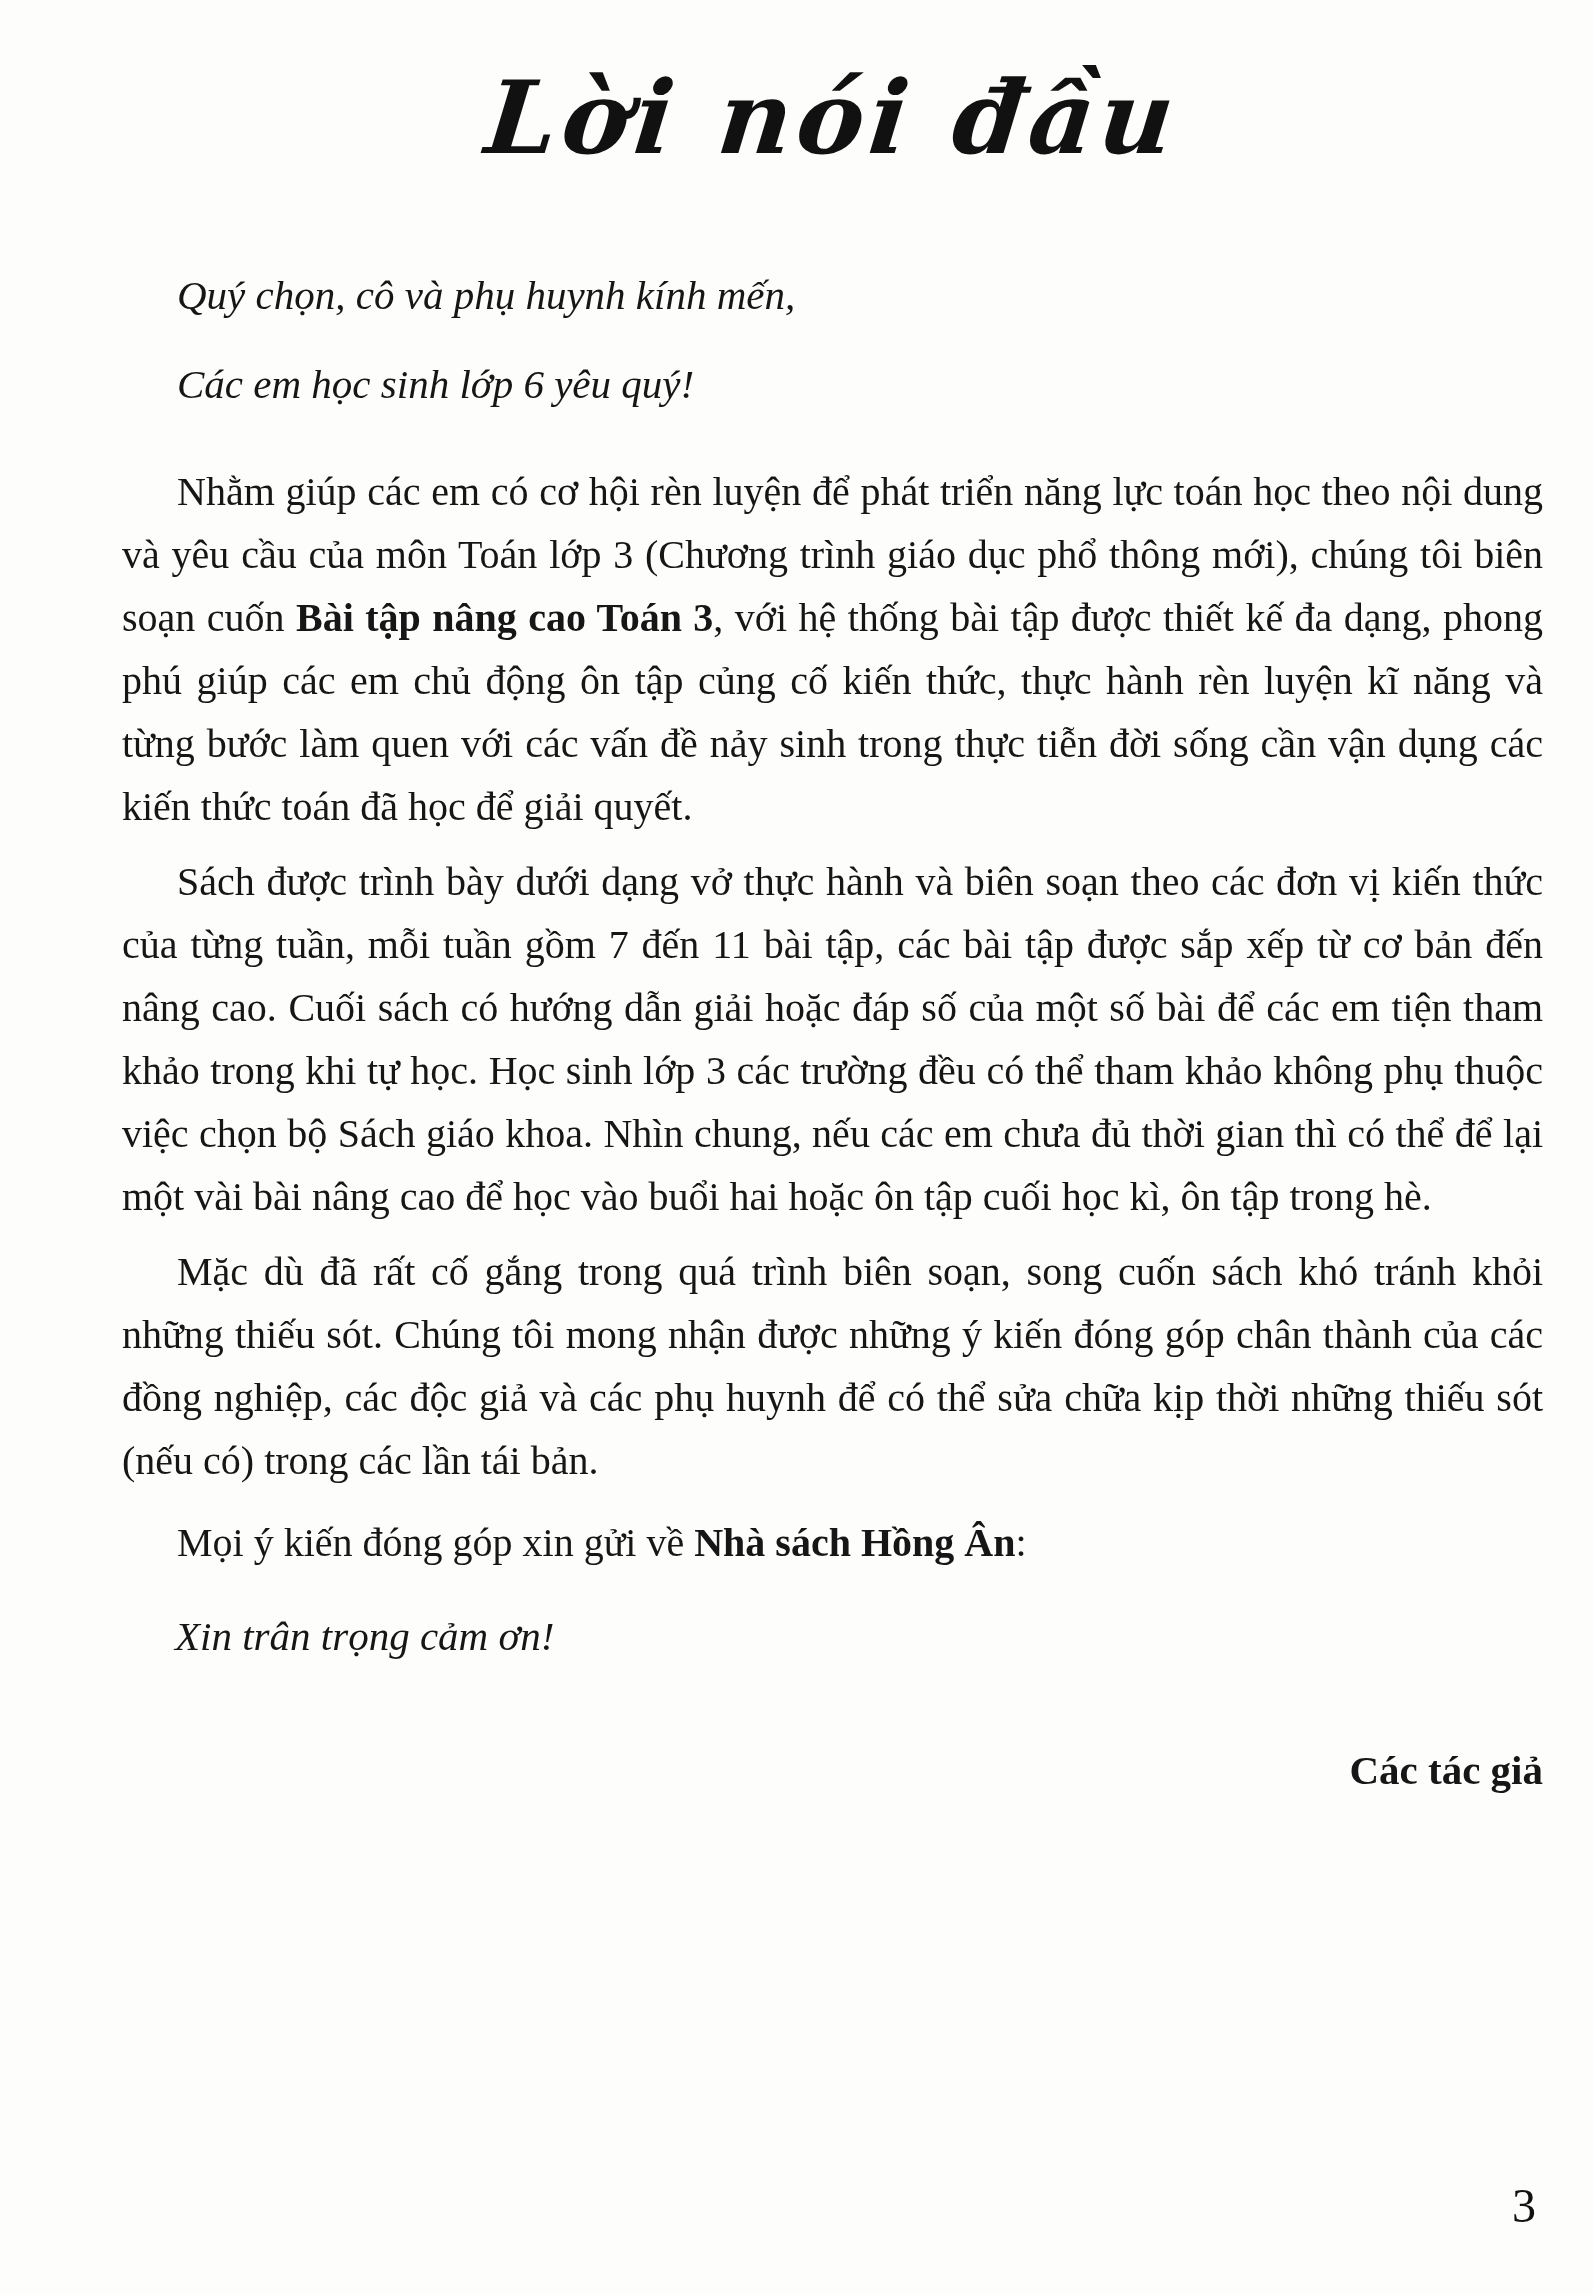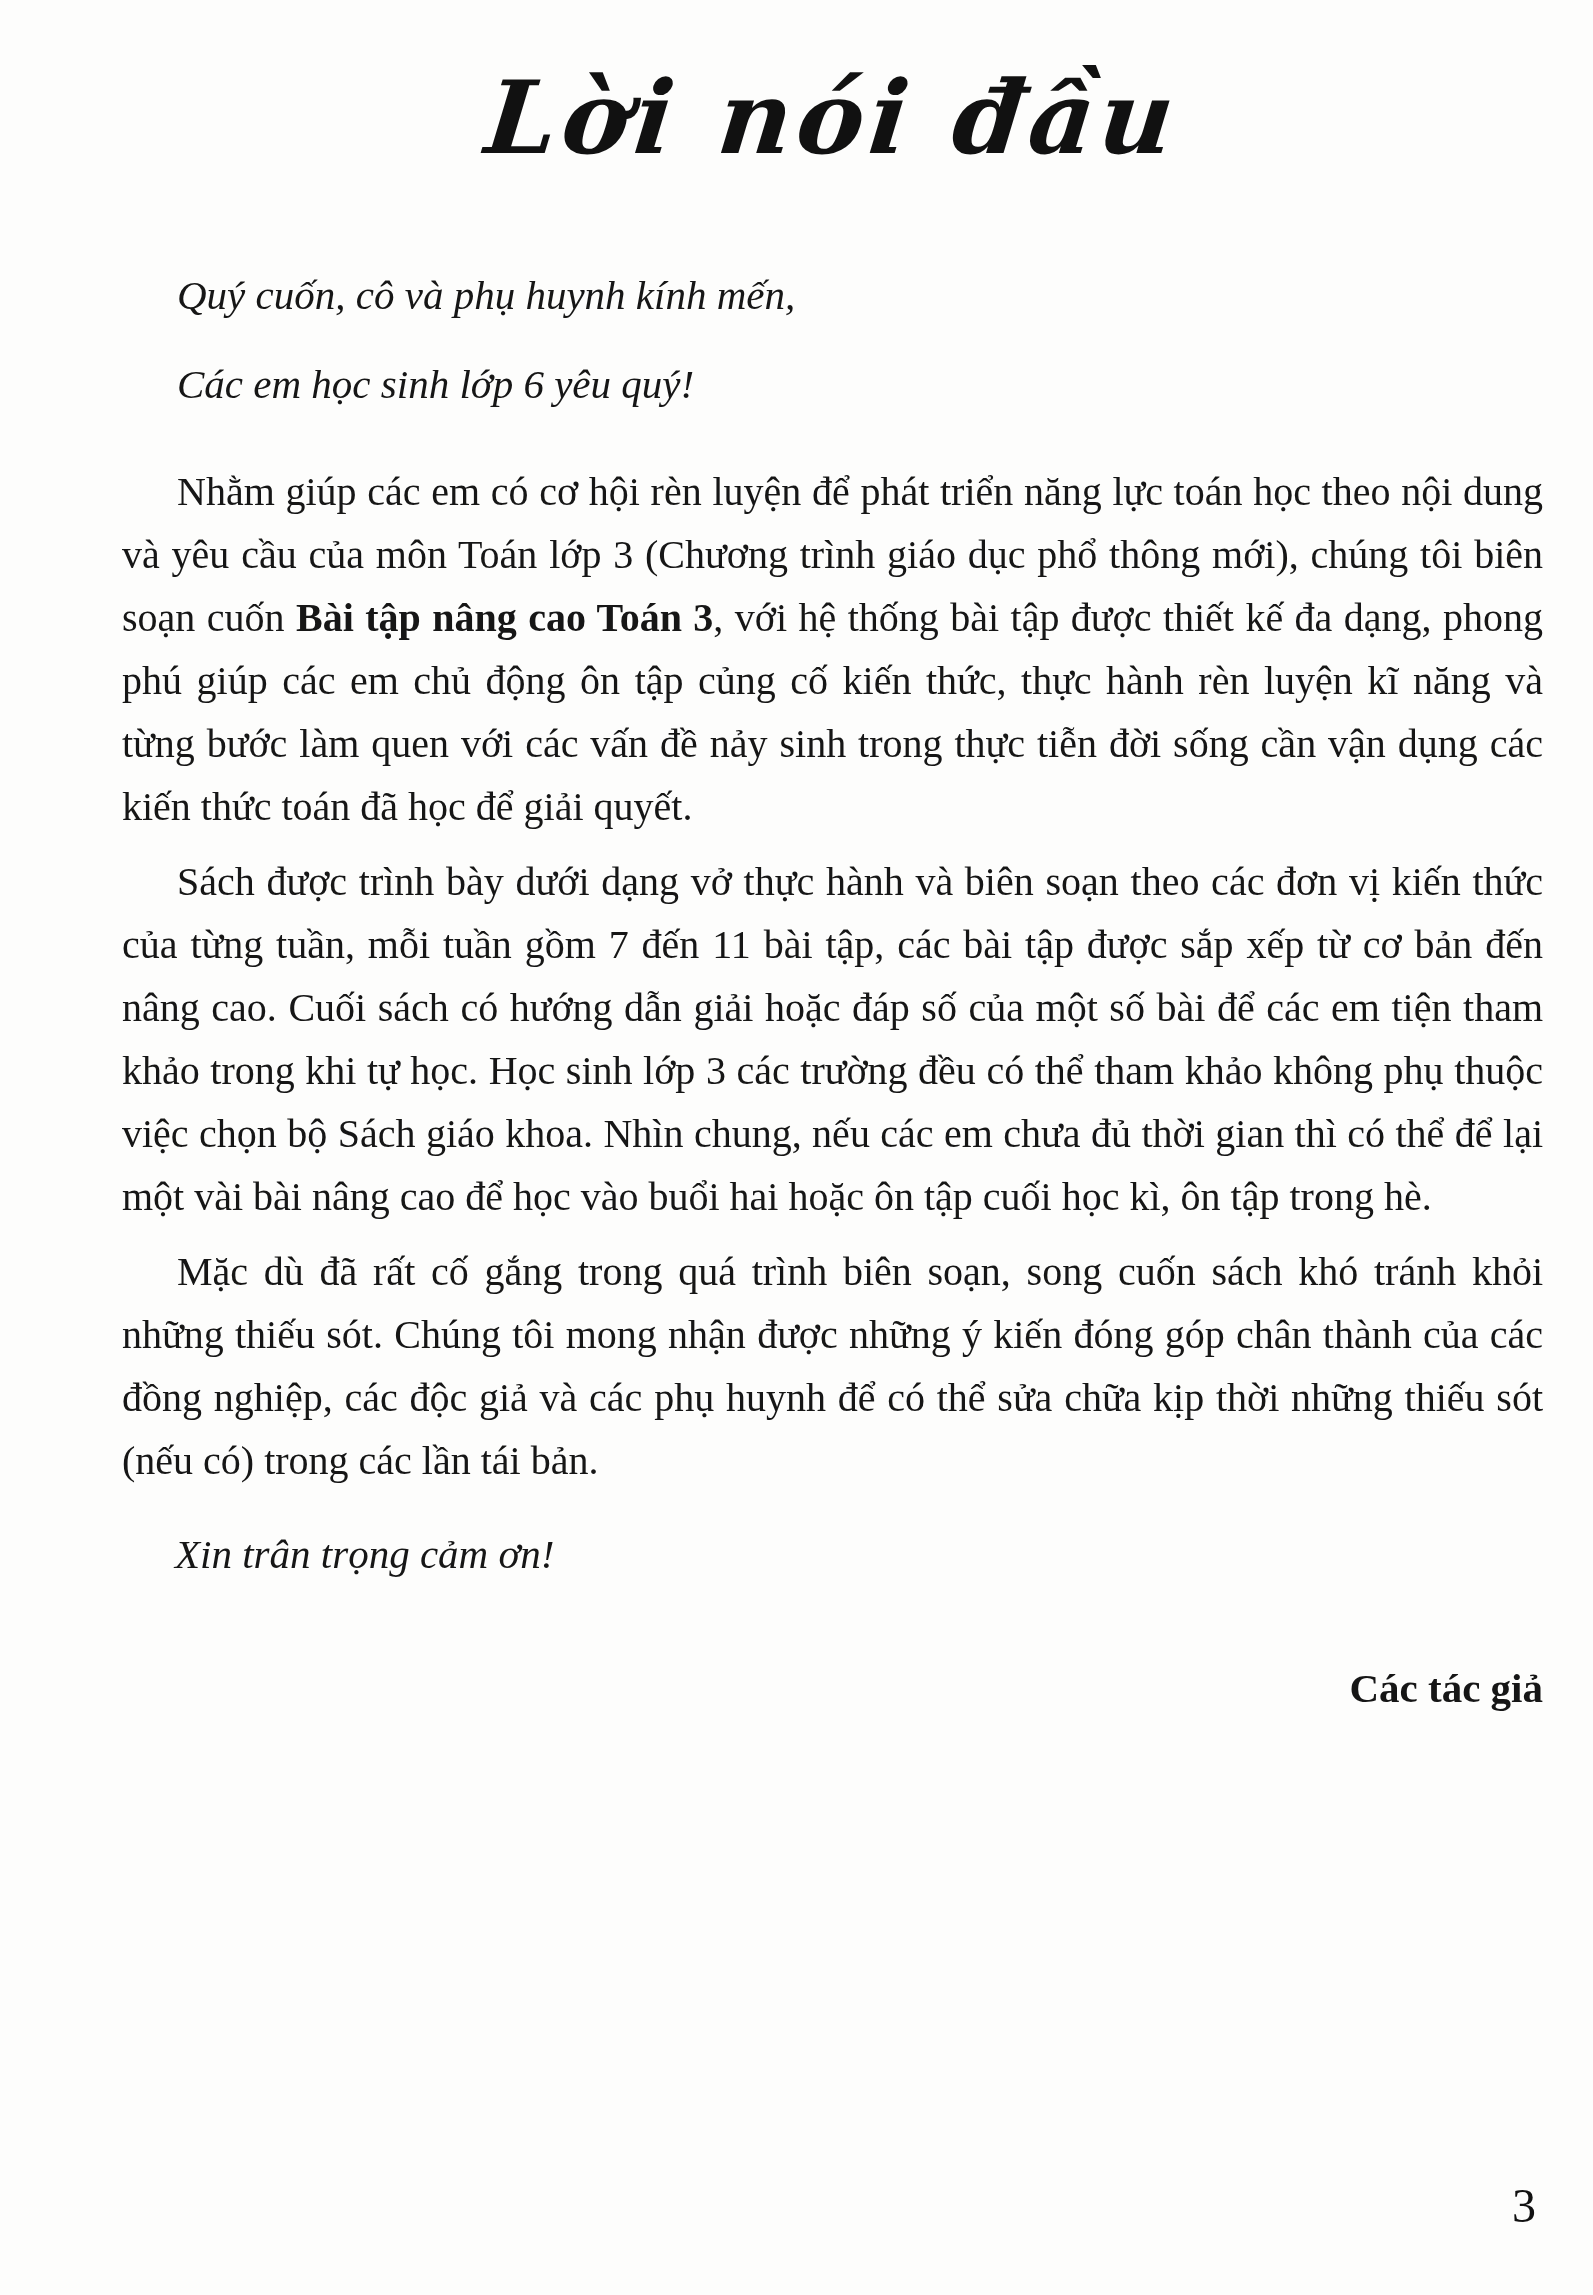--- a/index.html
+++ b/index.html
@@ -92,30 +92,31 @@
     color: #111;
   }
 </style>
 </head>
 <body>
 
 <div class="page">
 
   <h1 class="title">Lời nói đầu</h1>
 
-  <p class="greeting g1">Quý cuốn, cô và phụ huynh kính mến,</p>
+  <p class="greeting g1">Quý chọn, cô và phụ huynh kính mến,</p>
 
   <p class="greeting g2">Các em học sinh lớp 6 yêu quý!</p>
 
   <p class="body-para first"><span>Nhằm giúp các em có cơ hội rèn luyện để phát triển năng lực toán học theo nội dung và yêu cầu của môn Toán lớp 3 (Chương trình giáo dục phổ thông mới), chúng tôi biên soạn cuốn </span><span class="bold-italic">Bài tập nâng cao Toán 3</span><span>, với hệ thống bài tập được thiết kế đa dạng, phong phú giúp các em chủ động ôn tập củng cố kiến thức, thực hành rèn luyện kĩ năng và từng bước làm quen với các vấn đề nảy sinh trong thực tiễn đời sống cần vận dụng các kiến thức toán đã học để giải quyết.</span></p>
 
   <p class="body-para">Sách được trình bày dưới dạng vở thực hành và biên soạn theo các đơn vị kiến thức của từng tuần, mỗi tuần gồm 7 đến 11 bài tập, các bài tập được sắp xếp từ cơ bản đến nâng cao. Cuối sách có hướng dẫn giải hoặc đáp số của một số bài để các em tiện tham khảo trong khi tự học. Học sinh lớp 3 các trường đều có thể tham khảo không phụ thuộc việc chọn bộ Sách giáo khoa. Nhìn chung, nếu các em chưa đủ thời gian thì có thể để lại một vài bài nâng cao để học vào buổi hai hoặc ôn tập cuối học kì, ôn tập trong hè.</p>
 
   <p class="body-para">Mặc dù đã rất cố gắng trong quá trình biên soạn, song cuốn sách khó tránh khỏi những thiếu sót. Chúng tôi mong nhận được những ý kiến đóng góp chân thành của các đồng nghiệp, các độc giả và các phụ huynh để có thể sửa chữa kịp thời những thiếu sót (nếu có) trong các lần tái bản.</p>
 
+  <p class="body-para contact-lead"><span>Mọi ý kiến đóng góp xin gửi về </span><span class="bold">Nhà sách Hồng Ân</span><span>:</span></p>
 
 
 
   <p class="closing">Xin trân trọng cảm ơn!</p>
 
   <p class="authors">Các tác giả</p>
 
   <div class="page-number">3</div>
 
 </div>

